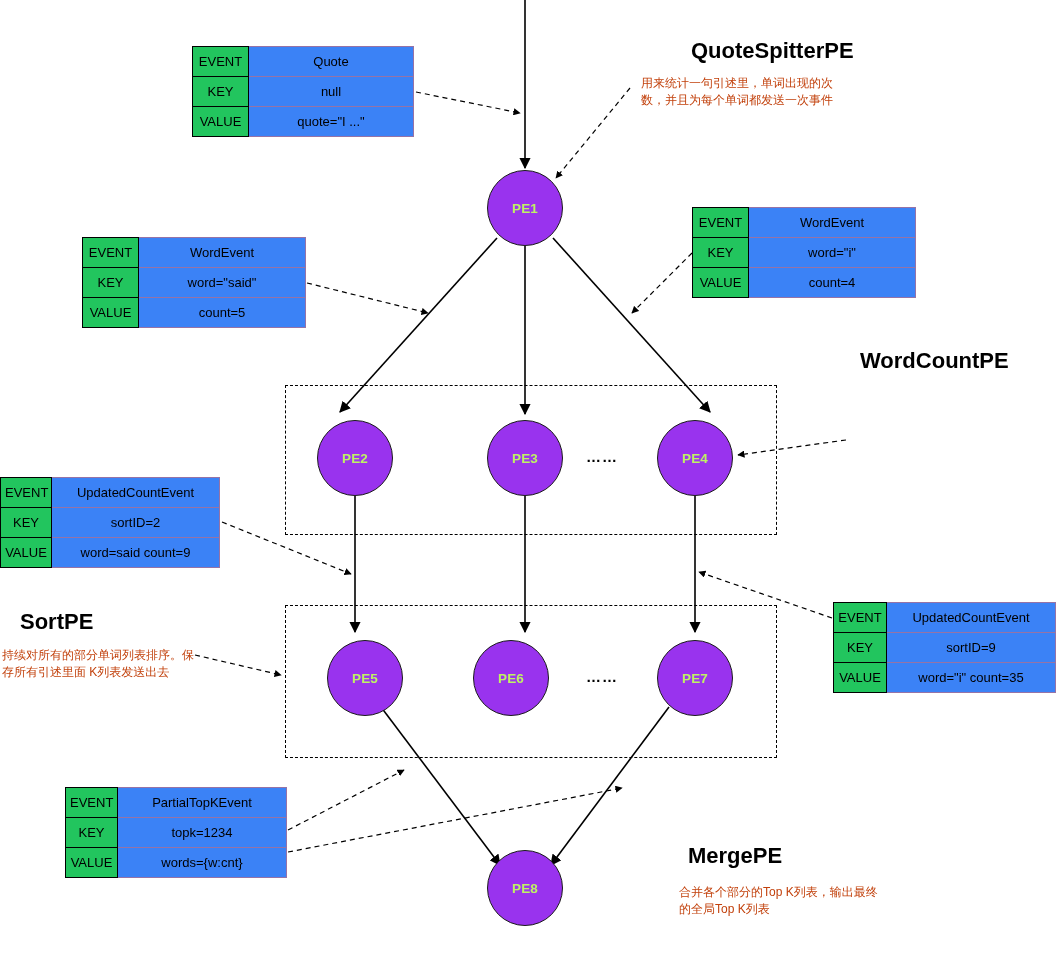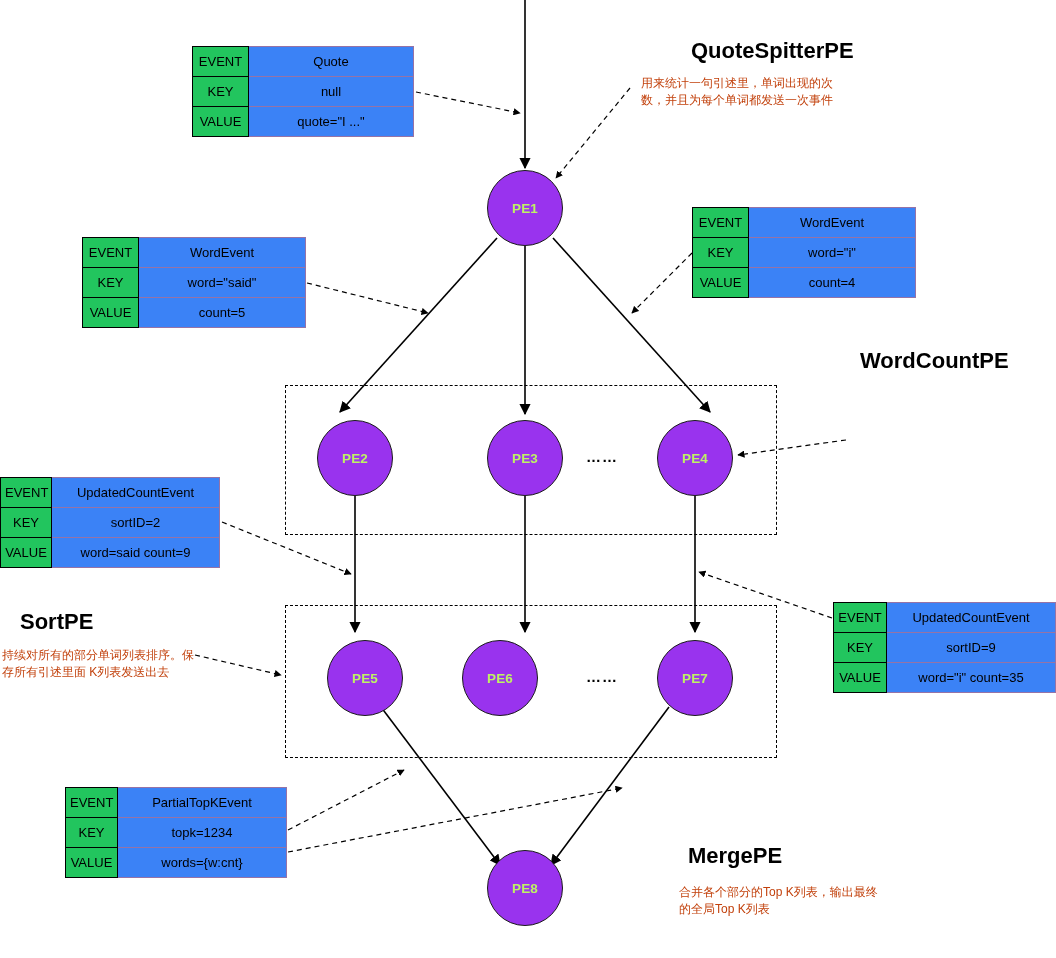--- a/index.html
+++ b/index.html
@@ -165,21 +165,21 @@
   </div>
   <div class="pe-node" style="left:487px; top:420px;">
     <span>PE3</span>
   </div>
   <div class="pe-node" style="left:657px; top:420px;">
     <span>PE4</span>
   </div>
   <div class="pe-node" style="left:327px; top:640px;">
     <span>PE5</span>
   </div>
-  <div class="pe-node" style="left:462px; top:640px;">
+  <div class="pe-node" style="left:473px; top:640px;">
     <span>PE6</span>
   </div>
   <div class="pe-node" style="left:657px; top:640px;">
     <span>PE7</span>
   </div>
   <div class="pe-node" style="left:487px; top:850px;">
     <span>PE8</span>
   </div>
 
   <div class="ellipsis" style="left:586px; top:448px;">……</div>

